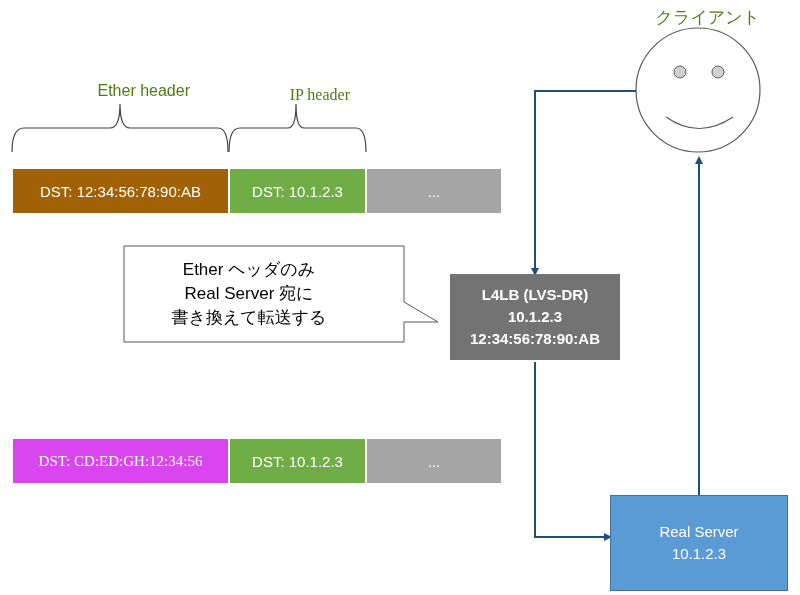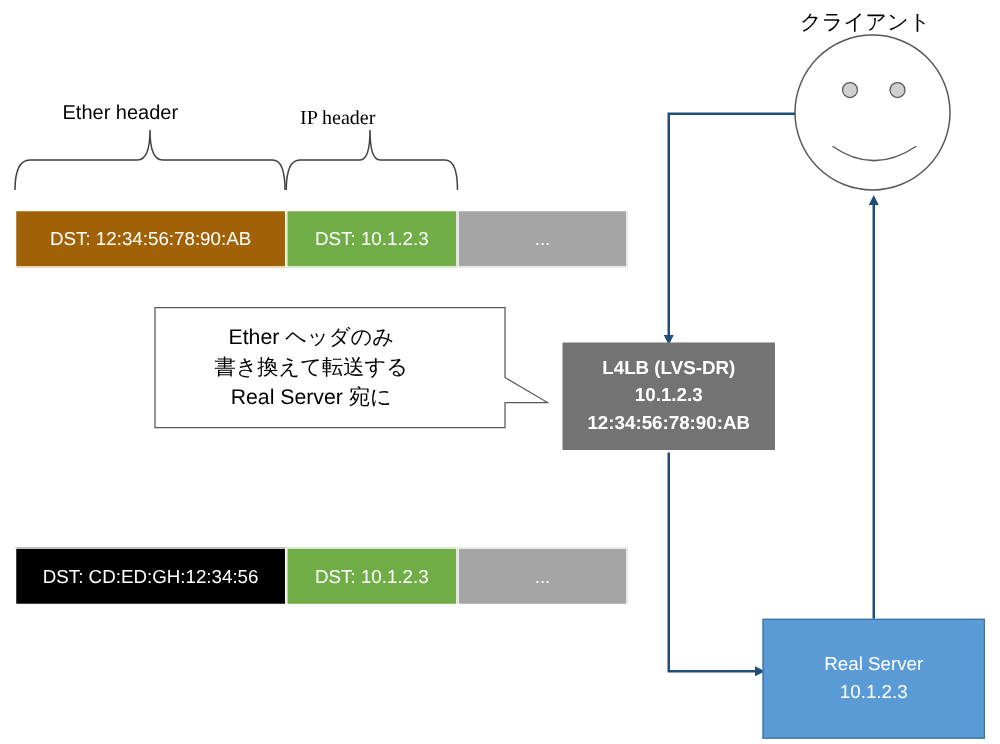--- a/index.html
+++ b/index.html
@@ -1,19 +1,19 @@
 <!DOCTYPE html>
 <html><head>
 <meta charset="utf-8">
 <style>
   html, body { margin: 0; padding: 0; background: #ffffff; }
   body { width: 800px; height: 595px; position: relative; overflow: hidden;
          font-family: "Liberation Sans", "DejaVu Sans", sans-serif; }
   .abs { position: absolute; }
-  .label { color: #000000; font-size: 16px; text-align: left; white-space: nowrap; }
+  .label { color: #4d7c0f; font-size: 16px; text-align: right; white-space: nowrap; }
   .seg { position: absolute; height: 46px; display: flex; align-items: center; justify-content: center;
          color: #fff; font-size: 15px; box-sizing: border-box; border: 1px solid #ffffff; white-space: nowrap; }
   .box { position: absolute; display: flex; flex-direction: column; align-items: center; justify-content: center;
          color: #fff; font-size: 15px; line-height: 22px; box-sizing: border-box; text-align: center; }
   svg.overlay { position: absolute; left: 0; top: 0; width: 800px; height: 595px; }
   .callout-text { position: absolute; left: 114px; top: 258px; width: 270px; text-align: center;
                   font-size: 17px; line-height: 24px; color: #000; }
 </style>
 </head>
 <body>
@@ -49,26 +49,26 @@
 <div class="abs label" style="left:240px; top:86px; width:110px;font-family:Liberation Serif, serif;">IP header</div>
 
 <div>
   <div class="seg" style="left:12px; top:168px; width:217px; background:#a16207;">DST: 12:34:56:78:90:AB</div>
   <div class="seg" style="left:229px; top:168px; width:137px; background:#70AD47;">DST: 10.1.2.3</div>
   <div class="seg" style="left:366px; top:168px; width:136px; background:#A5A5A5;">...</div>
 </div>
 
 <div class="callout-text">
   <div>Ether ヘッダのみ</div>
+  <div>Real Server 宛に</div>
   <div>書き換えて転送する</div>
-  <div>Real Server 宛に</div>
 </div>
 
 <div>
-  <div class="seg" style="left:12px; top:438px; width:217px; background:#000000;">DST: CD:ED:GH:12:34:56</div>
+  <div class="seg" style="left:12px; top:438px; width:217px; background:#d946ef;font-family:Liberation Serif, serif;">DST: CD:ED:GH:12:34:56</div>
   <div class="seg" style="left:229px; top:438px; width:137px; background:#70AD47;">DST: 10.1.2.3</div>
   <div class="seg" style="left:366px; top:438px; width:136px; background:#A5A5A5;">...</div>
 </div>
 
 <div class="abs label" style="left:640px; top:6px; width:120px; font-size:17px;">クライアント</div>
 
 <div class="box" style="left:450px; top:274px; width:170px; height:86px; background:#737373;font-weight:bold;">
   <div>L4LB (LVS-DR)</div>
   <div>10.1.2.3</div>
   <div>12:34:56:78:90:AB</div>

